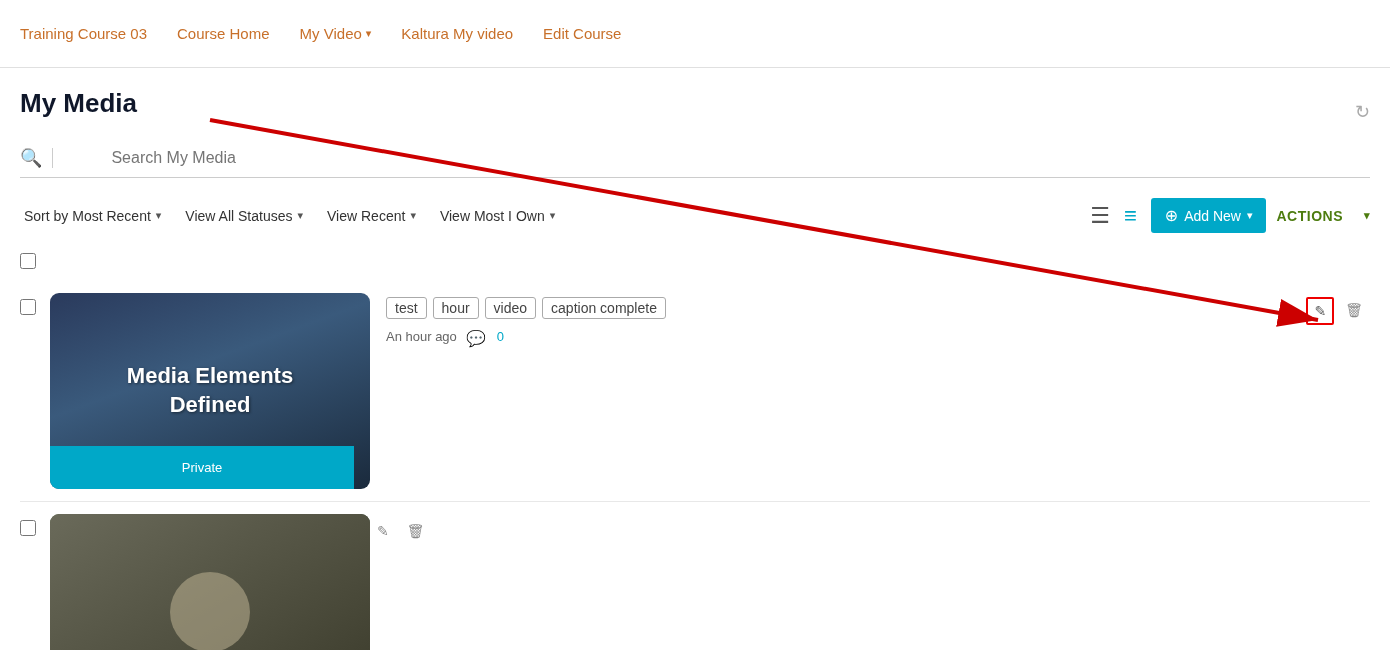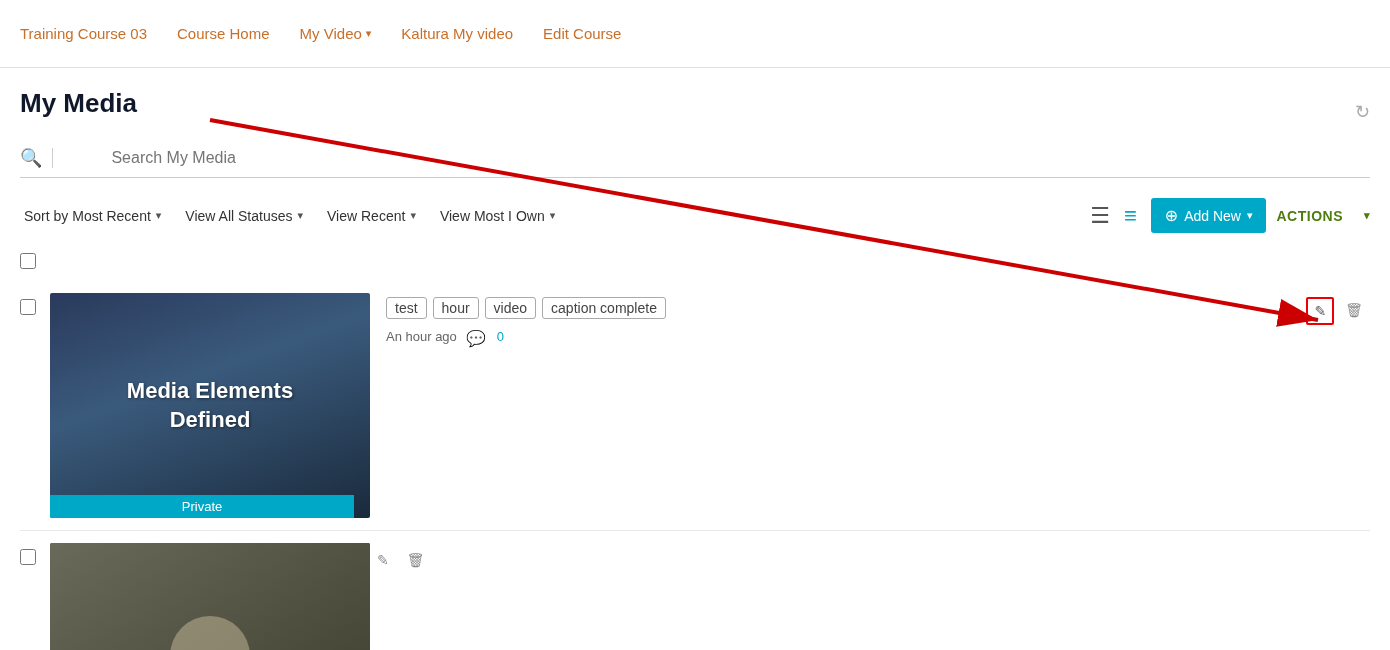--- a/index.html
+++ b/index.html
@@ -175,50 +175,50 @@
     .media-item-check {
       padding-top: 6px;
       padding-right: 14px;
     }
     .media-item-check input[type="checkbox"] {
       width: 16px; height: 16px; cursor: pointer;
     }
     .media-thumbnail {
       width: 320px;
       min-width: 320px;
-      height: 225px;
+      height: 196px;
       background: linear-gradient(160deg, #2a3a5c 0%, #3a5a7c 40%, #1a2a3c 100%);
       display: flex;
       flex-direction: column;
       align-items: center;
       justify-content: center;
       position: relative;
       overflow: hidden;
-      border-radius: 2px;
+      border-radius: 9px;
       cursor: pointer;
     }
     .thumbnail-text {
       color: #fff;
       font-size: 22px;
       font-weight: bold;
       text-align: center;
       padding: 0 20px;
       line-height: 1.3;
       text-shadow: 1px 1px 3px rgba(0,0,0,0.5);
     }
     .thumbnail-badge {
       position: absolute;
       bottom: 0;
       left: 0;
       right: 16px;
       background: #00a8c8;
       color: #fff;
       font-size: 13px;
       text-align: center;
-      padding: 4px 0;
+      padding: 14px 0;
     }
     .media-info {
       flex: 1;
       padding: 4px 16px;
       position: relative;
     }
     .media-title {
       color: #00a8c8;
       font-size: 17px;
       text-decoration: none;

